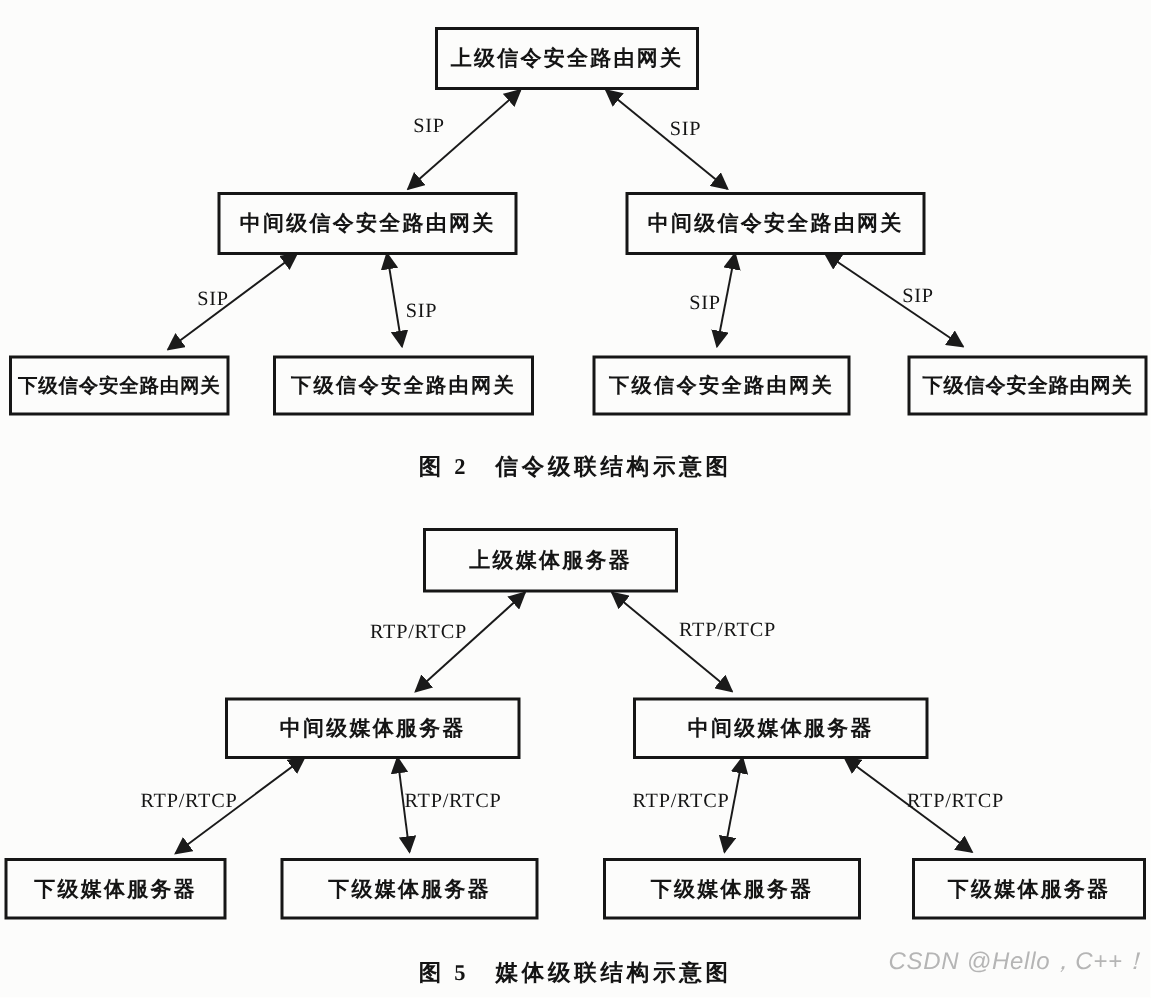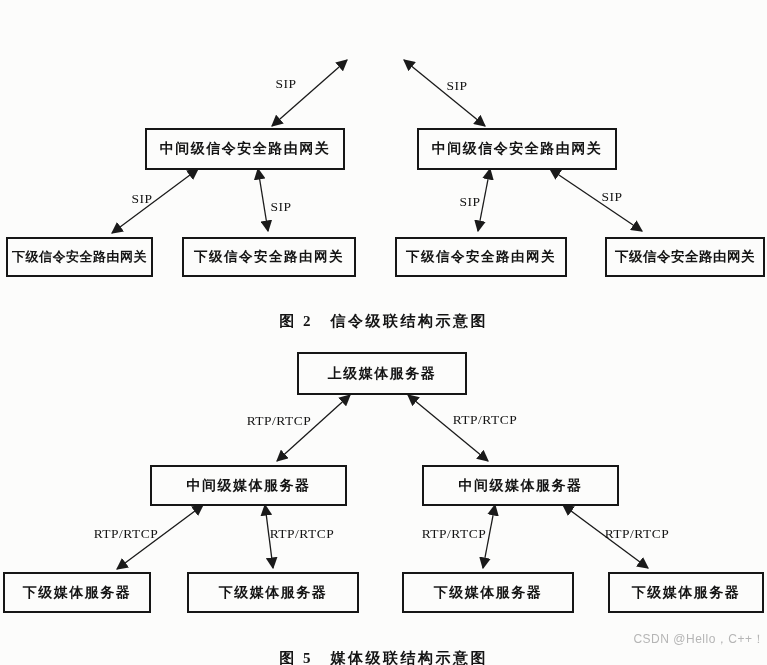--- a/index.html
+++ b/index.html
@@ -12,25 +12,25 @@
     position:absolute;border:2px solid #161616;background:transparent;
     display:flex;align-items:center;justify-content:center;
     font-size:14px;font-weight:700;letter-spacing:1.5px;white-space:nowrap;
   }
   .edge-label{
     position:absolute;transform:translate(-50%,-50%);
     font-size:13.5px;font-weight:400;letter-spacing:0.5px;white-space:nowrap;text-align:center;
   }
   .caption{
     position:absolute;left:0;width:100%;text-align:center;
-    font-size:15px;font-weight:700;letter-spacing:2.5px;margin-top:10px;
+    font-size:15px;font-weight:700;letter-spacing:2.5px;
   }
   .watermark{
-    position:absolute;right:2px;color:#b5b5b5;font-size:12px;
-    font-family:"Liberation Sans","DejaVu Sans",sans-serif;letter-spacing:0.5px;
+    position:absolute;right:2px;color:#b5b5b5;font-size:16px;
+    font-family:"Liberation Sans","DejaVu Sans",sans-serif;letter-spacing:0.5px;font-style:italic;
   }
 </style>
 </head>
 <body>
 
 <div class="page">
 
   <svg class="edges-svg" width="767" height="665" viewBox="0 0 767 665">
     <defs>
       <marker id="ah" viewBox="0 0 10 10" refX="9" refY="5" markerWidth="9" markerHeight="9" orient="auto-start-reverse">
@@ -46,37 +46,38 @@
     <line x1="550" y1="169" x2="642" y2="231" stroke="#1a1a1a" stroke-width="1.3" marker-start="url(#ah)" marker-end="url(#ah)"></line>
 
     <line x1="350" y1="395" x2="277" y2="461" stroke="#1a1a1a" stroke-width="1.3" marker-start="url(#ah)" marker-end="url(#ah)"></line>
     <line x1="408" y1="395" x2="488" y2="461" stroke="#1a1a1a" stroke-width="1.3" marker-start="url(#ah)" marker-end="url(#ah)"></line>
     <line x1="203" y1="505" x2="117" y2="569" stroke="#1a1a1a" stroke-width="1.3" marker-start="url(#ah)" marker-end="url(#ah)"></line>
     <line x1="265" y1="505" x2="273" y2="568" stroke="#1a1a1a" stroke-width="1.3" marker-start="url(#ah)" marker-end="url(#ah)"></line>
     <line x1="495" y1="505" x2="483" y2="568" stroke="#1a1a1a" stroke-width="1.3" marker-start="url(#ah)" marker-end="url(#ah)"></line>
     <line x1="563" y1="505" x2="648" y2="568" stroke="#1a1a1a" stroke-width="1.3" marker-start="url(#ah)" marker-end="url(#ah)"></line>
   </svg>
 
+  <div class="node" style="left:290px;top:18px;width:172px;height:38px;">上级信令安全路由网关</div>
   <div class="node" style="left:145px;top:128px;width:196px;height:38px;">中间级信令安全路由网关</div>
   <div class="node" style="left:417px;top:128px;width:196px;height:38px;">中间级信令安全路由网关</div>
   <div class="node" style="left:6px;top:237px;width:143px;height:36px;font-size:13px;letter-spacing:0.5px;">下级信令安全路由网关</div>
   <div class="node" style="left:182px;top:237px;width:170px;height:36px;font-size:13.5px;">下级信令安全路由网关</div>
   <div class="node" style="left:395px;top:237px;width:168px;height:36px;font-size:13.5px;">下级信令安全路由网关</div>
   <div class="node" style="left:605px;top:237px;width:156px;height:36px;font-size:13.5px;letter-spacing:0.5px;">下级信令安全路由网关</div>
 
   <div class="edge-label" style="left:286px;top:84px;">SIP</div>
   <div class="edge-label" style="left:457px;top:86px;">SIP</div>
   <div class="edge-label" style="left:142px;top:199px;">SIP</div>
   <div class="edge-label" style="left:281px;top:207px;">SIP</div>
   <div class="edge-label" style="left:470px;top:202px;">SIP</div>
   <div class="edge-label" style="left:612px;top:197px;">SIP</div>
 
   <div class="caption" style="top:302px;">图 2　信令级联结构示意图</div>
 
-  <div class="node" style="left:297px;top:352px;width:166px;height:39px;">上级媒体服务器</div>
+  <div class="node" style="left:282px;top:352px;width:166px;height:39px;">上级媒体服务器</div>
   <div class="node" style="left:150px;top:465px;width:193px;height:37px;">中间级媒体服务器</div>
   <div class="node" style="left:422px;top:465px;width:193px;height:37px;">中间级媒体服务器</div>
   <div class="node" style="left:3px;top:572px;width:144px;height:37px;">下级媒体服务器</div>
   <div class="node" style="left:187px;top:572px;width:168px;height:37px;">下级媒体服务器</div>
   <div class="node" style="left:402px;top:572px;width:168px;height:37px;">下级媒体服务器</div>
   <div class="node" style="left:608px;top:572px;width:152px;height:37px;">下级媒体服务器</div>
 
   <div class="edge-label" style="left:279px;top:421px;">RTP/RTCP</div>
   <div class="edge-label" style="left:485px;top:420px;">RTP/RTCP</div>
   <div class="edge-label" style="left:126px;top:534px;">RTP/RTCP</div>

